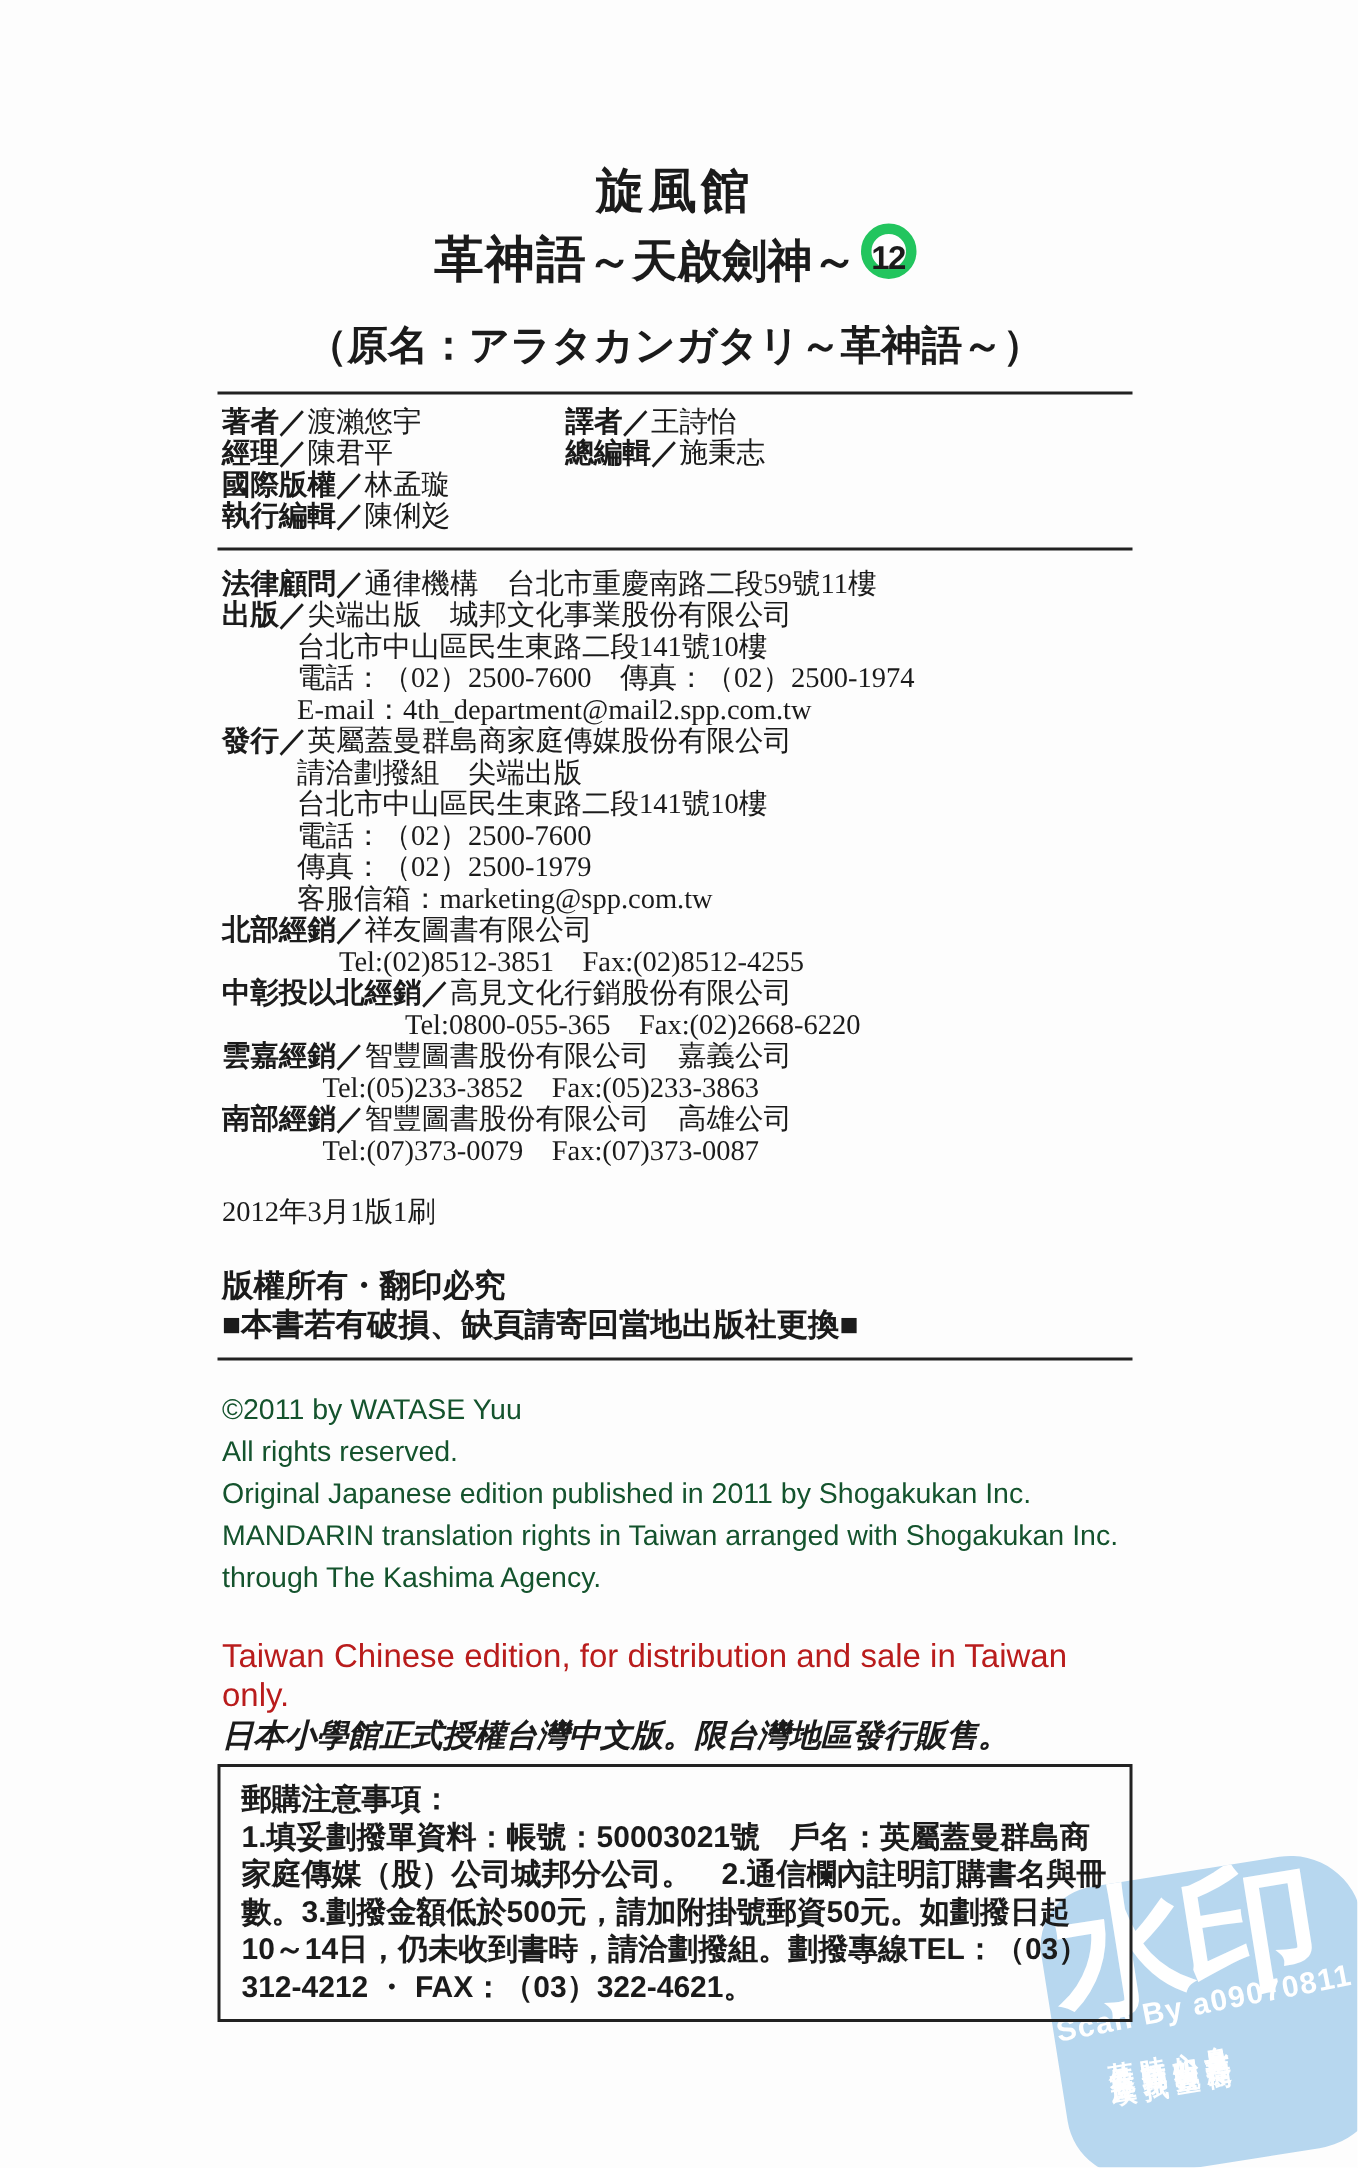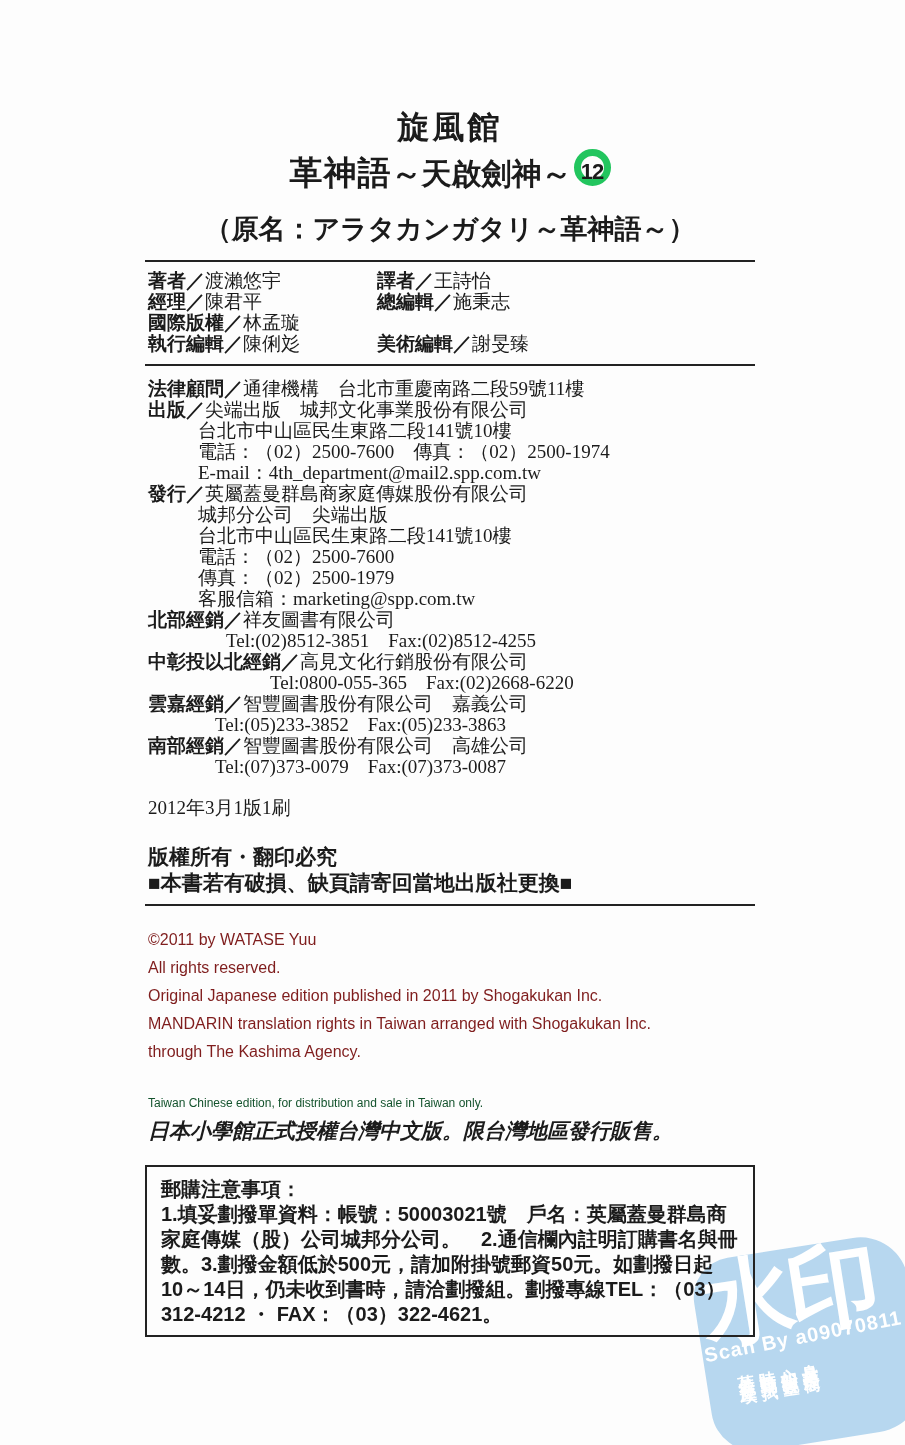--- a/index.html
+++ b/index.html
@@ -31,27 +31,27 @@
   .pub-line .lab{font-weight:700;}
   .pub-line .val{font-family:"Liberation Serif",serif;}
   .ind-a{padding-left:50px;}
   .ind-b{padding-left:78px;}
   .ind-c{padding-left:122px;}
   .ind-d{padding-left:67px;}
 
   .edition-date{margin-top:20px;font-size:19px;line-height:21px;font-family:"Liberation Serif",serif;padding-left:3px;}
   .rights{margin-top:26px;font-size:21px;font-weight:700;line-height:26px;padding-left:3px;}
 
-  .english-block{margin-top:20px;font-size:16px;line-height:28px;padding-left:3px;color:#7f1d1d;}
+  .english-block{margin-top:20px;font-size:19px;line-height:28px;padding-left:3px;color:#14532d;}
   .taiwan-block{margin-top:24px;padding-left:3px;}
-  .taiwan-en{font-size:12px;line-height:26px;color:#14532d;}
+  .taiwan-en{font-size:22px;line-height:26px;color:#b91c1c;}
   .taiwan-zh{font-size:21px;line-height:29px;font-weight:700;font-style:italic;}
 
   
-  .mail-box{box-sizing:border-box;margin-top:20px;width:610px;border:2px solid #222;padding:10px 14px 8px 14px;font-size:20px;line-height:25px;font-weight:600;}
+  .mail-box{box-sizing:border-box;margin-top:4px;width:610px;border:2px solid #222;padding:10px 14px 8px 14px;font-size:20px;line-height:25px;font-weight:600;}
   .mail-box .mo-line{white-space:nowrap;}
 
   
   .watermark{position:absolute;z-index:0;left:702px;top:1246px;width:215px;height:196px;background:#b7d7ef;border-radius:40px 48px 52px 44px;transform:rotate(-9deg);overflow:hidden;}
   .wm-big{font-size:92px;font-weight:800;color:#fff;line-height:78px;margin:6px 0 0 8px;letter-spacing:-6px;white-space:nowrap;}
   .wm-scan{font-size:20px;font-weight:700;color:#fff;margin:-6px 0 0 2px;letter-spacing:1px;transform:rotate(-2deg);white-space:nowrap;}
   .wm-poem{writing-mode:vertical-rl;height:118px;margin:4px 0 0 26px;font-size:16.5px;font-weight:700;color:#fff;letter-spacing:3px;line-height:1;}
   .wm-poem .poem-col{margin:0 5px;}
 </style>
 </head>
@@ -83,33 +83,32 @@
     <div class="rule rule-1"></div>
 
     <div class="credits">
       <div><span class="credit-label">著者／</span><span class="credit-name">渡瀨悠宇</span></div>
       <div><span class="credit-label">譯者／</span><span class="credit-name">王詩怡</span></div>
       <div><span class="credit-label">經理／</span><span class="credit-name">陳君平</span></div>
       <div><span class="credit-label">總編輯／</span><span class="credit-name">施秉志</span></div>
       <div><span class="credit-label">國際版權／</span><span class="credit-name">林孟璇</span></div>
       <div><span class="credit-label"></span><span class="credit-name"></span></div>
       <div><span class="credit-label">執行編輯／</span><span class="credit-name">陳俐彣</span></div>
-      <div><span class="credit-label">美術編輯／</span><span class="credit-name">謝旻臻</span></div>
     </div>
 
     <div class="rule rule-2"></div>
 
     <div class="pub">
       <div class="pub-line"><span class="lab">法律顧問／</span><span class="val">通律機構　台北市重慶南路二段59號11樓</span></div>
       <div class="pub-line"><span class="lab">出版／</span><span class="val">尖端出版　城邦文化事業股份有限公司</span></div>
       <div class="pub-line ind-a"><span class="val">台北市中山區民生東路二段141號10樓</span></div>
       <div class="pub-line ind-a"><span class="val">電話：（02）2500-7600　傳真：（02）2500-1974</span></div>
       <div class="pub-line ind-a"><span class="val">E-mail：4th_department@mail2.spp.com.tw</span></div>
       <div class="pub-line"><span class="lab">發行／</span><span class="val">英屬蓋曼群島商家庭傳媒股份有限公司</span></div>
-      <div class="pub-line ind-a"><span class="val">城邦分公司　尖端出版</span></div>
+      <div class="pub-line ind-a"><span class="val">請洽劃撥組　尖端出版</span></div>
       <div class="pub-line ind-a"><span class="val">台北市中山區民生東路二段141號10樓</span></div>
       <div class="pub-line ind-a"><span class="val">電話：（02）2500-7600</span></div>
       <div class="pub-line ind-a"><span class="val">傳真：（02）2500-1979</span></div>
       <div class="pub-line ind-a"><span class="val">客服信箱：marketing@spp.com.tw</span></div>
       <div class="pub-line"><span class="lab">北部經銷／</span><span class="val">祥友圖書有限公司</span></div>
       <div class="pub-line ind-b"><span class="val">Tel:(02)8512-3851　Fax:(02)8512-4255</span></div>
       <div class="pub-line"><span class="lab">中彰投以北經銷／</span><span class="val">高見文化行銷股份有限公司</span></div>
       <div class="pub-line ind-c"><span class="val">Tel:0800-055-365　Fax:(02)2668-6220</span></div>
       <div class="pub-line"><span class="lab">雲嘉經銷／</span><span class="val">智豐圖書股份有限公司　嘉義公司</span></div>
       <div class="pub-line ind-d"><span class="val">Tel:(05)233-3852　Fax:(05)233-3863</span></div>

